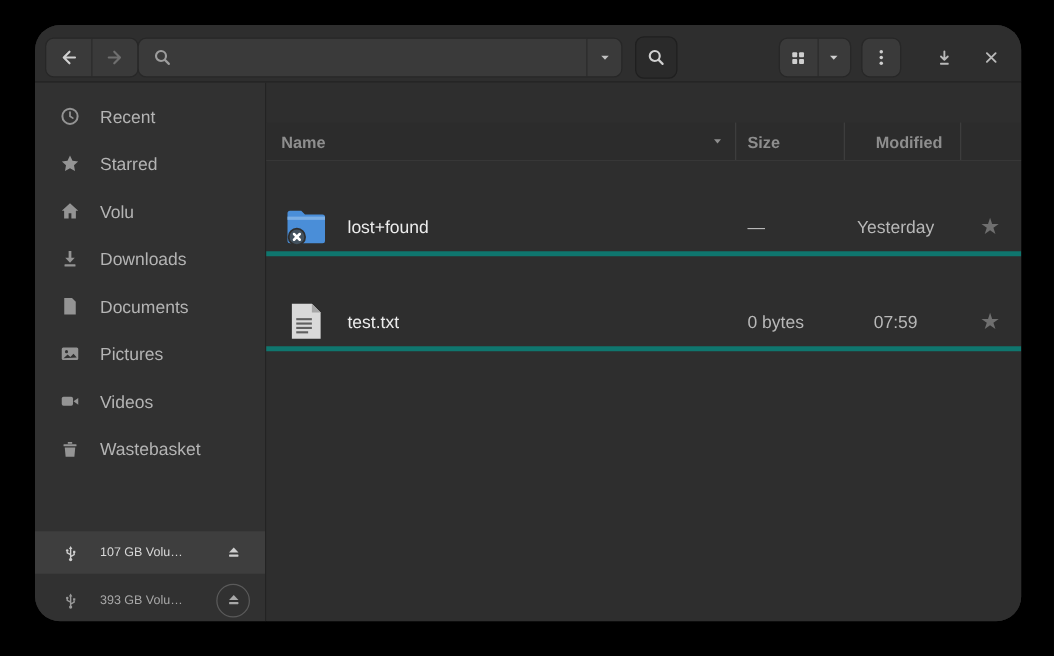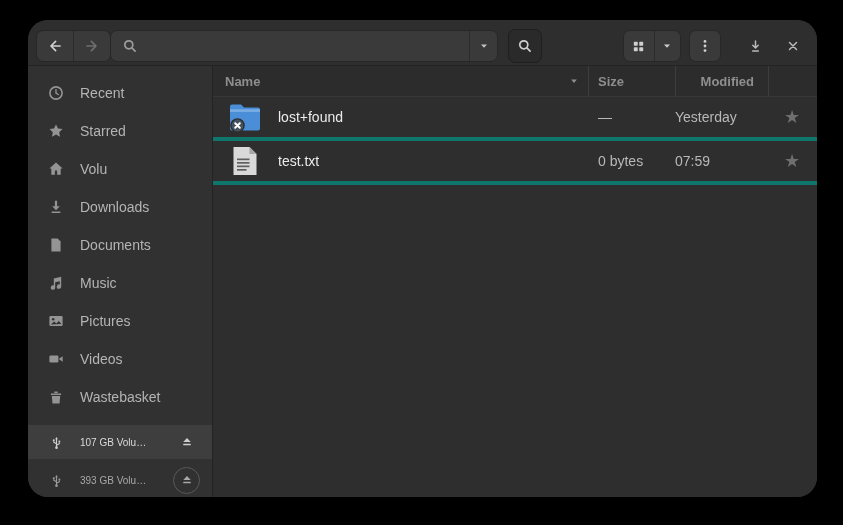--- a/index.html
+++ b/index.html
@@ -44,34 +44,34 @@
     color:#a8a8a8;font-size:10px;}
   .vol-row .ic{color:#9a9a9a;display:flex;width:16px;justify-content:center;}
   .vol-row.selected{background:#3e3e3e;color:#d9d9d9;}
   .vol-row.selected .ic{color:#cfcfcf;}
   .vol-label{flex:1;white-space:nowrap;overflow:hidden;}
   .eject-btn{margin-right:12px;width:27px;height:27px;border-radius:50%;display:flex;
     align-items:center;justify-content:center;color:#cfcfcf;flex:0 0 27px;}
   .eject-btn.ring{border:1px solid #5a5a5a;color:#a8a8a8;}
   
   .content{flex:1;background:#2e2e2e;display:flex;flex-direction:column;min-width:0;}
-  .cols{display:grid;grid-template-columns:375px 87px 93px 48px;}
+  .cols{display:grid;grid-template-columns:375px 87px 93px 48px;margin-top:32px;}
   .list-header{height:31px;background:#2c2c2c;border-bottom:1px solid #373737;align-items:center;
     color:#8e8e8e;font-size:13px;font-weight:bold;}
   .hcell{display:flex;align-items:center;height:100%;}
   .hcell.bordered{border-left:1px solid #3d3d3d;}
   .h-name{padding-left:12px;}
   .h-name .spacer{flex:1;}
   .sort-caret{margin-right:9px;color:#8e8e8e;display:flex;}
   .h-size{padding-left:9px;}
   .h-mod{justify-content:flex-end;padding-right:14px;}
   .file-row{height:44px;align-items:center;border-bottom:4px solid #0f766e;font-size:14px;color:#b8b8b8;}
   .cell-name{display:flex;align-items:center;gap:16px;padding-left:15px;color:#ececec;}
   .cell-size{padding-left:10px;}
-  .cell-mod{text-align:left;padding-right:10px;}
+  .cell-mod{text-align:center;padding-right:10px;}
   .cell-star{display:flex;justify-content:center;color:#6f6f6f;font-size:18px;}
   .ficon{width:34px;height:32px;position:relative;display:flex;align-items:center;justify-content:center;flex:0 0 34px;}
   svg{display:block;}
 </style>
 </head>
 <body>
 
 <div class="window">
 
   <div class="headerbar">
@@ -213,28 +213,20 @@
 
       <div class="side-item">
         <span class="ic">
           <svg width="16" height="16" viewBox="0 0 16 16" fill="currentColor">
               <path d="M3.4 1.4h6.2l3 3v10.2H3.4z"></path>
             </svg>
         </span>
         <span>Documents</span>
       </div>
 
-      <div class="side-item">
-        <span class="ic">
-          <svg width="16" height="16" viewBox="0 0 16 16" fill="currentColor">
-              <path d="M13.2 1.8L5.8 3.4v7a2.2 2.2 0 1 0 1.4 2V7.2l4.6-1v3.4a2.2 2.2 0 1 0 1.4 2z"></path>
-            </svg>
-        </span>
-        <span>Music</span>
-      </div>
 
       <div class="side-item">
         <span class="ic">
           <svg width="16" height="16" viewBox="0 0 16 16">
               <rect x="1.4" y="3" width="13.2" height="10" rx="1.2" fill="currentColor"></rect>
               <circle cx="5.2" cy="6.3" r="1.25" fill="#313131"></circle>
               <path d="M2.8 11.6l3.3-3.1 2.2 2.1 2.5-2.7 2.6 3z" fill="#313131"></path>
             </svg>
         </span>
         <span>Pictures</span>

